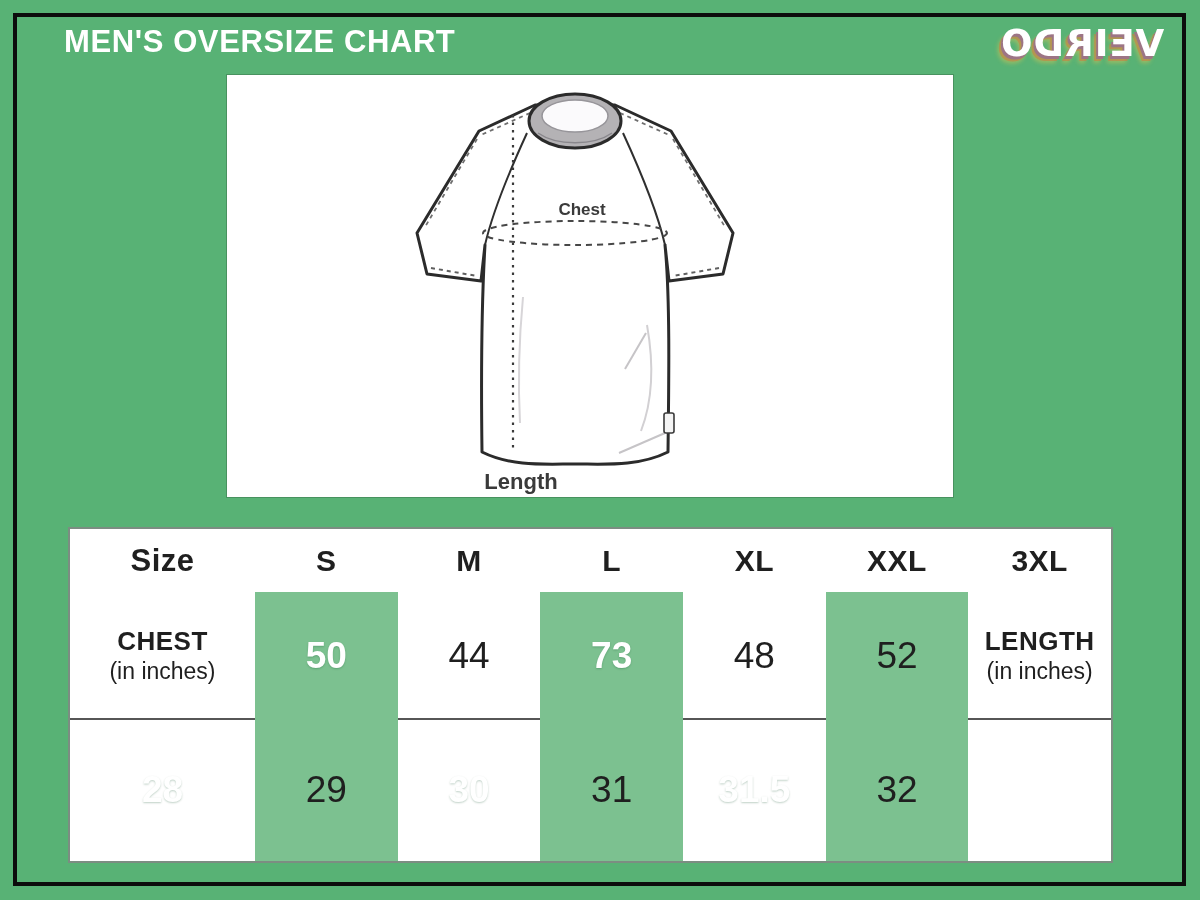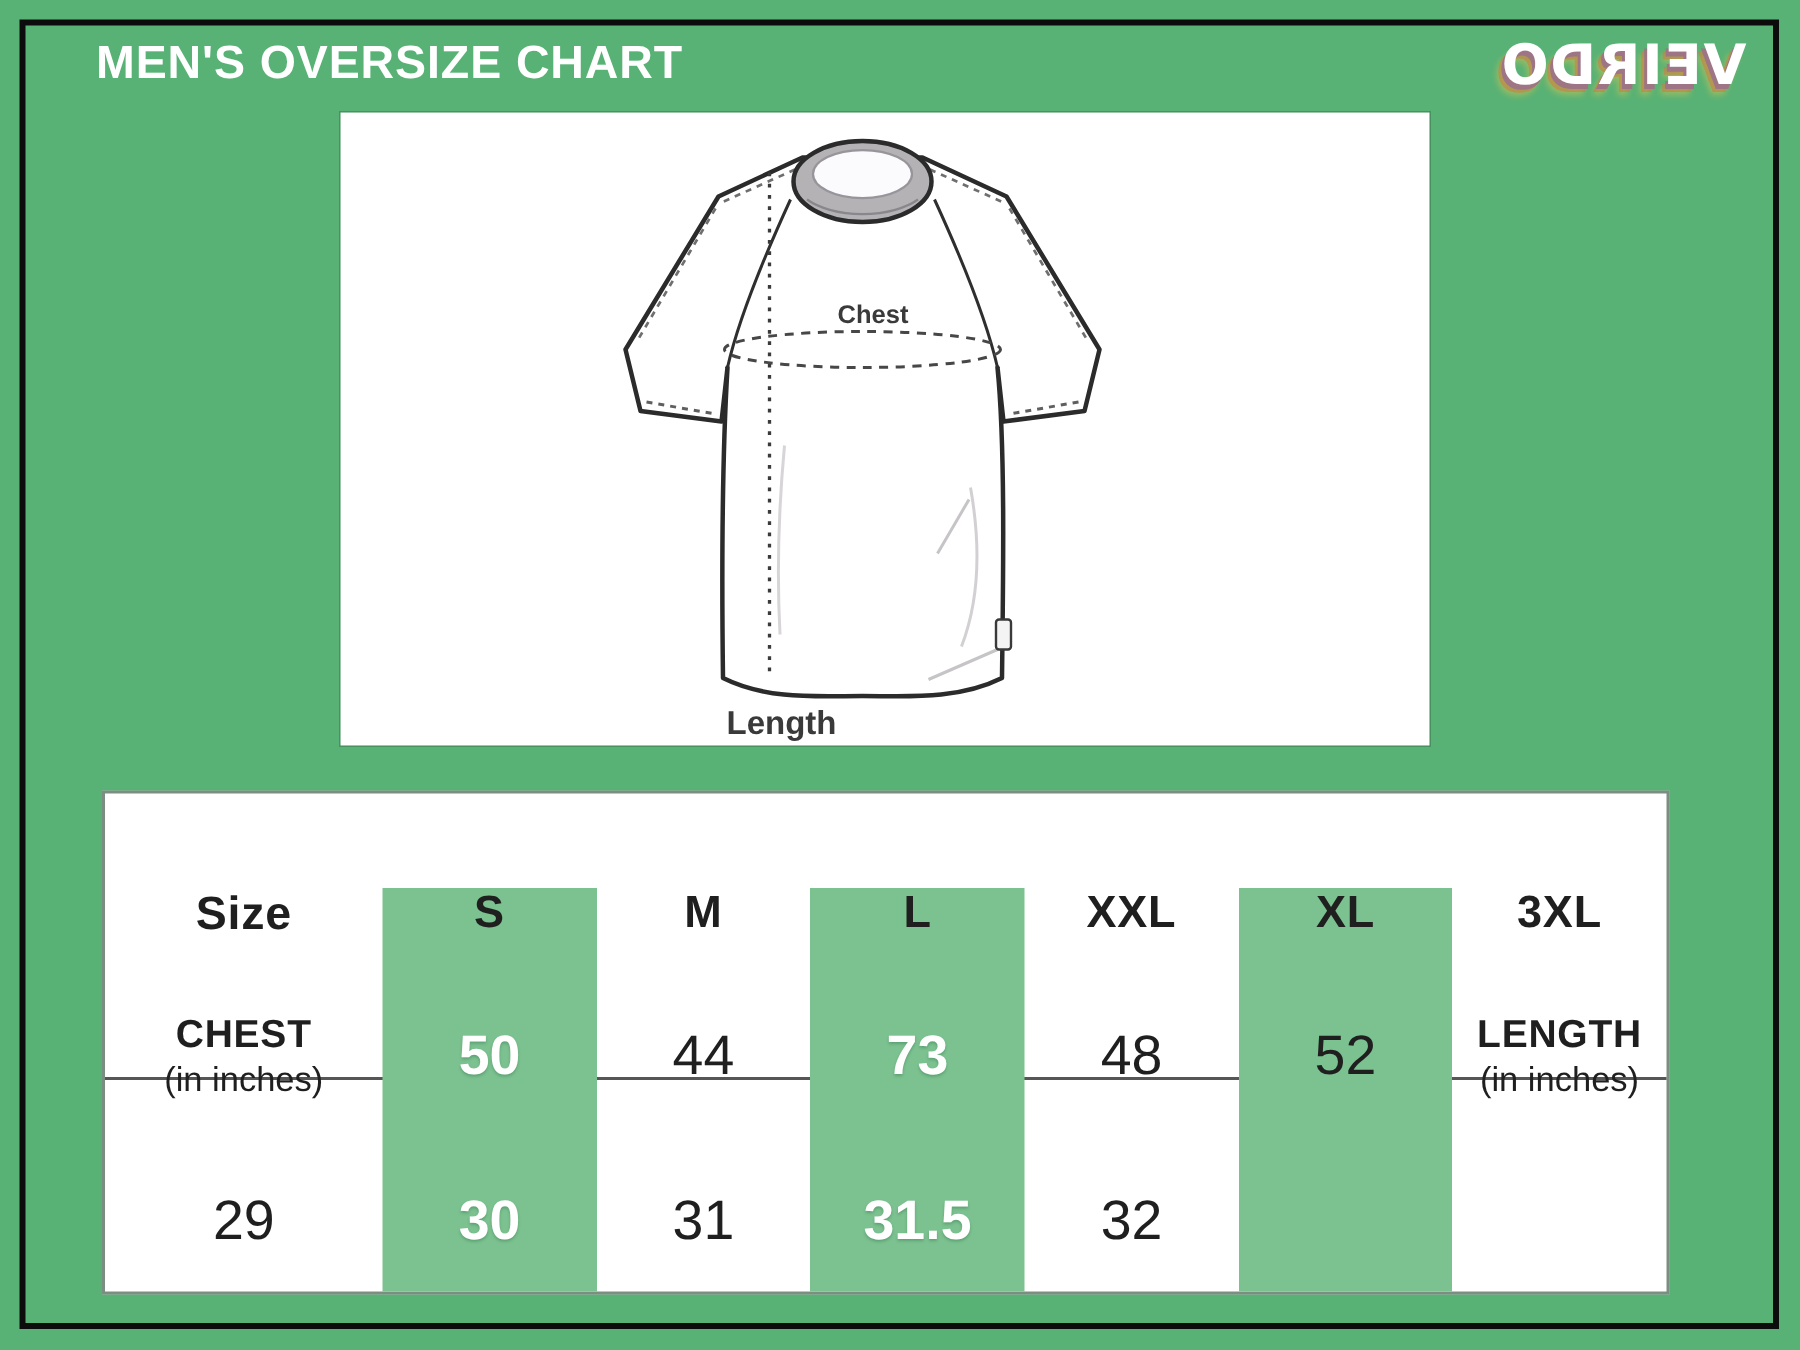--- a/index.html
+++ b/index.html
@@ -42,21 +42,20 @@
     width:calc((100% - 185px)/6);
   }
   .hl-band.s  {left:185px;}
   .hl-band.l  {left:calc(185px + 2*(100% - 185px)/6);}
   .hl-band.xxl{left:calc(185px + 4*(100% - 185px)/6);}
   .size-grid{
     position:absolute;inset:0;z-index:3;
     display:grid;
     grid-template-columns:185px repeat(6,1fr);
     grid-template-rows:64px 125px auto;
-    margin-top:48px;
   }
   .cell{display:flex;flex-direction:column;align-items:center;justify-content:center;color:#1f1f1f;}
   .head{font-size:30px;font-weight:bold;letter-spacing:.5px;}
   .head.size-head{font-size:31px;}
   .rowlabel{line-height:1.25;}
   .rowlabel .main{font-size:26px;font-weight:bold;letter-spacing:.5px;}
   .rowlabel .sub{font-size:23px;font-weight:normal;}
   .num{font-size:37px;font-weight:normal;}
   .num.on-band{color:#ffffff;font-weight:bold;text-shadow:0 1px 2px rgba(0,70,30,.25);}
 </style>
@@ -113,37 +112,38 @@
   <div class="hl-band s"></div>
   <div class="hl-band l"></div>
   <div class="hl-band xxl"></div>
 
   <div class="size-grid">
 
     <div class="cell head size-head">Size</div>
     <div class="cell head">S</div>
     <div class="cell head">M</div>
     <div class="cell head">L</div>
+    <div class="cell head">XL</div>
     <div class="cell head">XXL</div>
-    <div class="cell head">XL</div>
     <div class="cell head">3XL</div>
 
     <div class="cell rowlabel">
       <span class="main">CHEST</span>
       <span class="sub">(in inches)</span>
     </div>
     <div class="cell num on-band">50</div>
     <div class="cell num">44</div>
     <div class="cell num on-band">73</div>
     <div class="cell num">48</div>
     <div class="cell num">52</div>
 
     <div class="cell rowlabel">
       <span class="main">LENGTH</span>
       <span class="sub">(in inches)</span>
     </div>
+    <div class="cell num on-band">28</div>
     <div class="cell num">29</div>
     <div class="cell num on-band">30</div>
     <div class="cell num">31</div>
     <div class="cell num on-band">31.5</div>
     <div class="cell num">32</div>
   </div>
 </div>
 
 </body></html>

